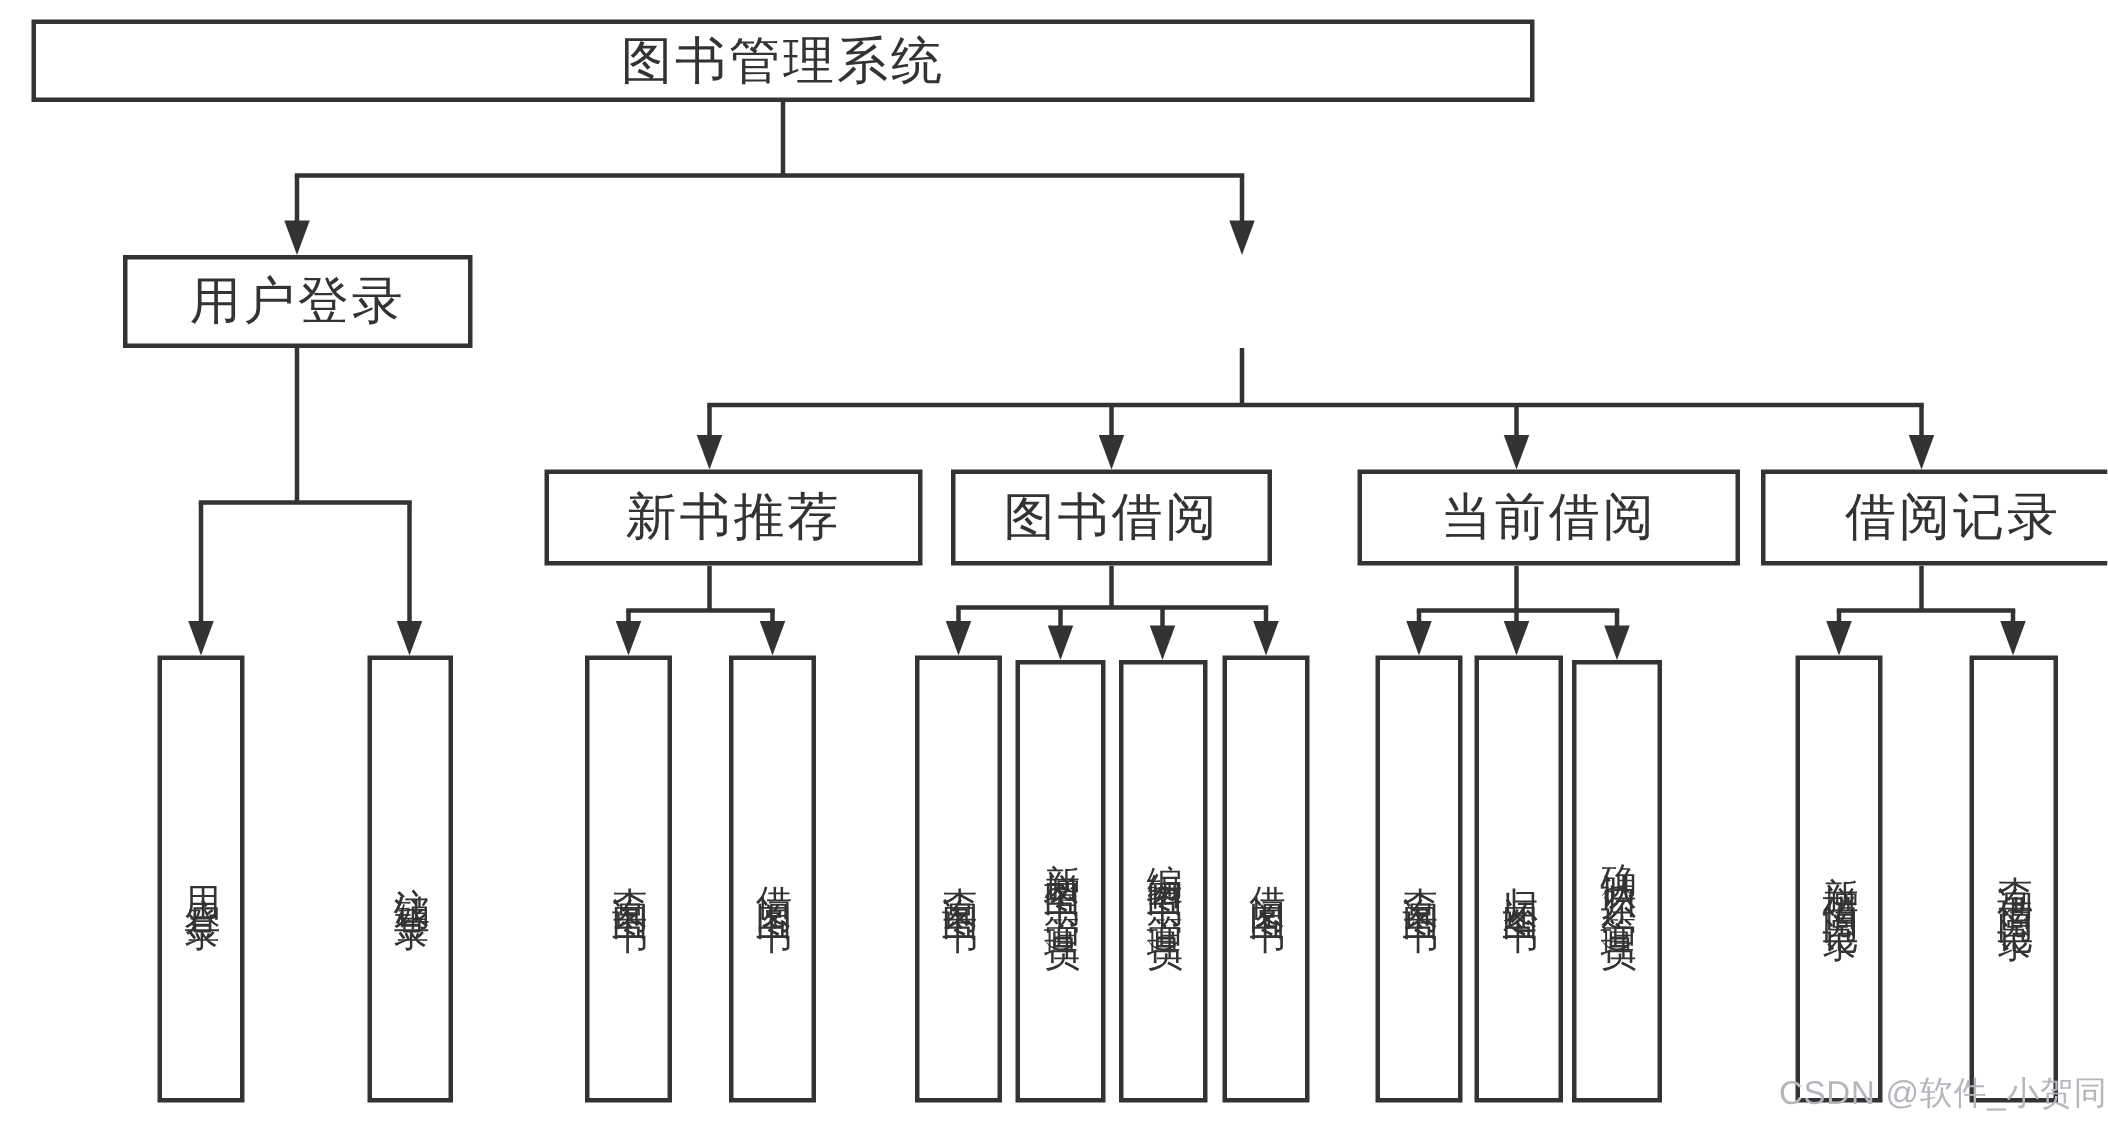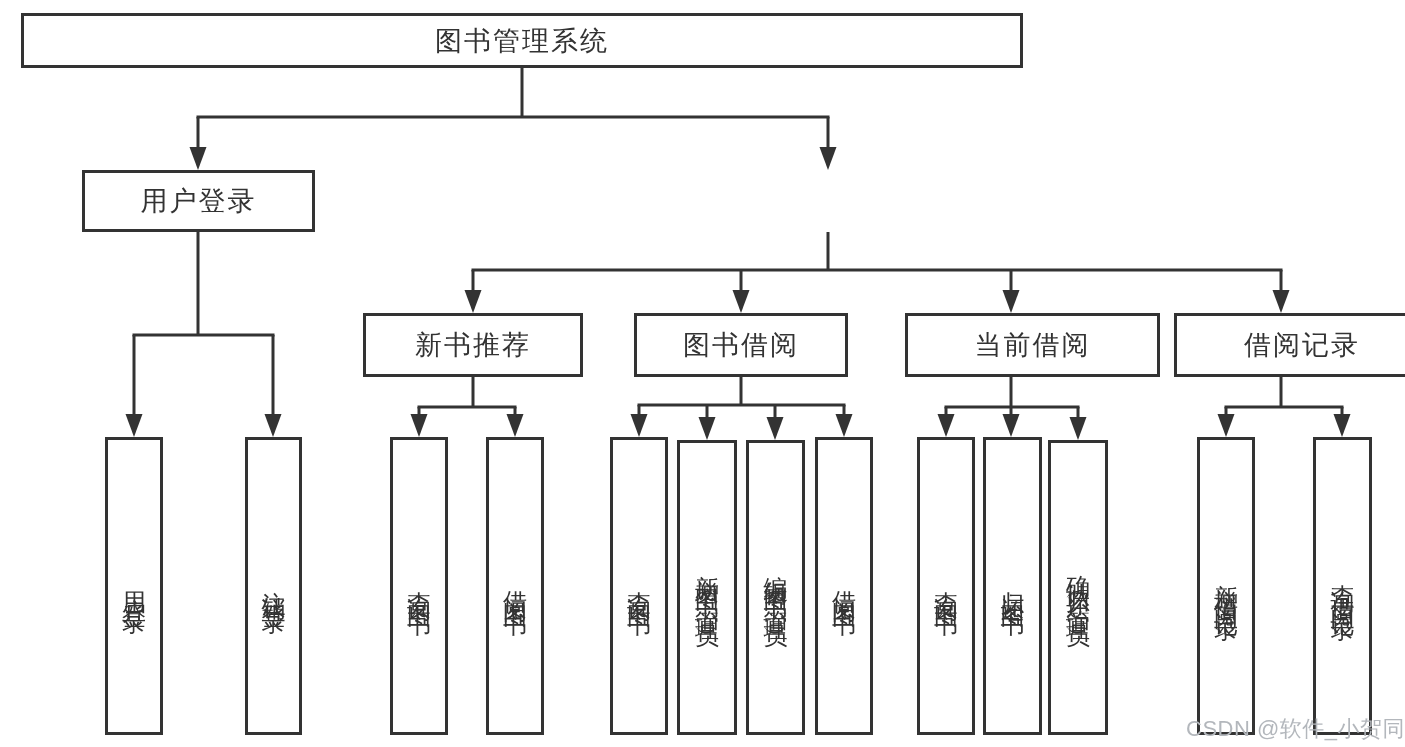--- a/index.html
+++ b/index.html
@@ -16,40 +16,40 @@
     box-sizing:border-box;
     background:#ffffff;
     border:3px solid #333333;
     color:#333333;
     display:flex;
     align-items:center;
     justify-content:center;
     z-index:1;
   }
   .h-label{
-    font-size:27px;
+    font-size:34px;
     letter-spacing:2px;
     white-space:nowrap;
     color:#333333;
   }
   .v-box{top:437px;height:298px;}
   .v-label{
     writing-mode:vertical-rl;
     text-orientation:mixed;
     font-size:24px;
     letter-spacing:7px;
     line-height:1;
     color:#333333;
     white-space:nowrap;
   }
   .root-box{left:21px;top:13px;width:1002px;height:55px;}
   .lv1-login{left:82px;top:170px;width:233px;height:62px;}
   .lv1-mgmt{left:712px;top:170px;width:231px;height:62px;}
   .lv2{top:313px;height:64px;}
-  .g0{left:363px;width:220px;}
+  .g0{left:363px;width:252px;}
   .g1{left:634px;width:214px;text-align:right;}
   .g2{left:905px;width:255px;}
   .g3{left:1174px;width:256px;}
   .watermark{
     position:absolute;
     left:1186px;top:714px;
     z-index:5;
     font-size:22px;
     color:#b3b7bc;
     white-space:nowrap;

